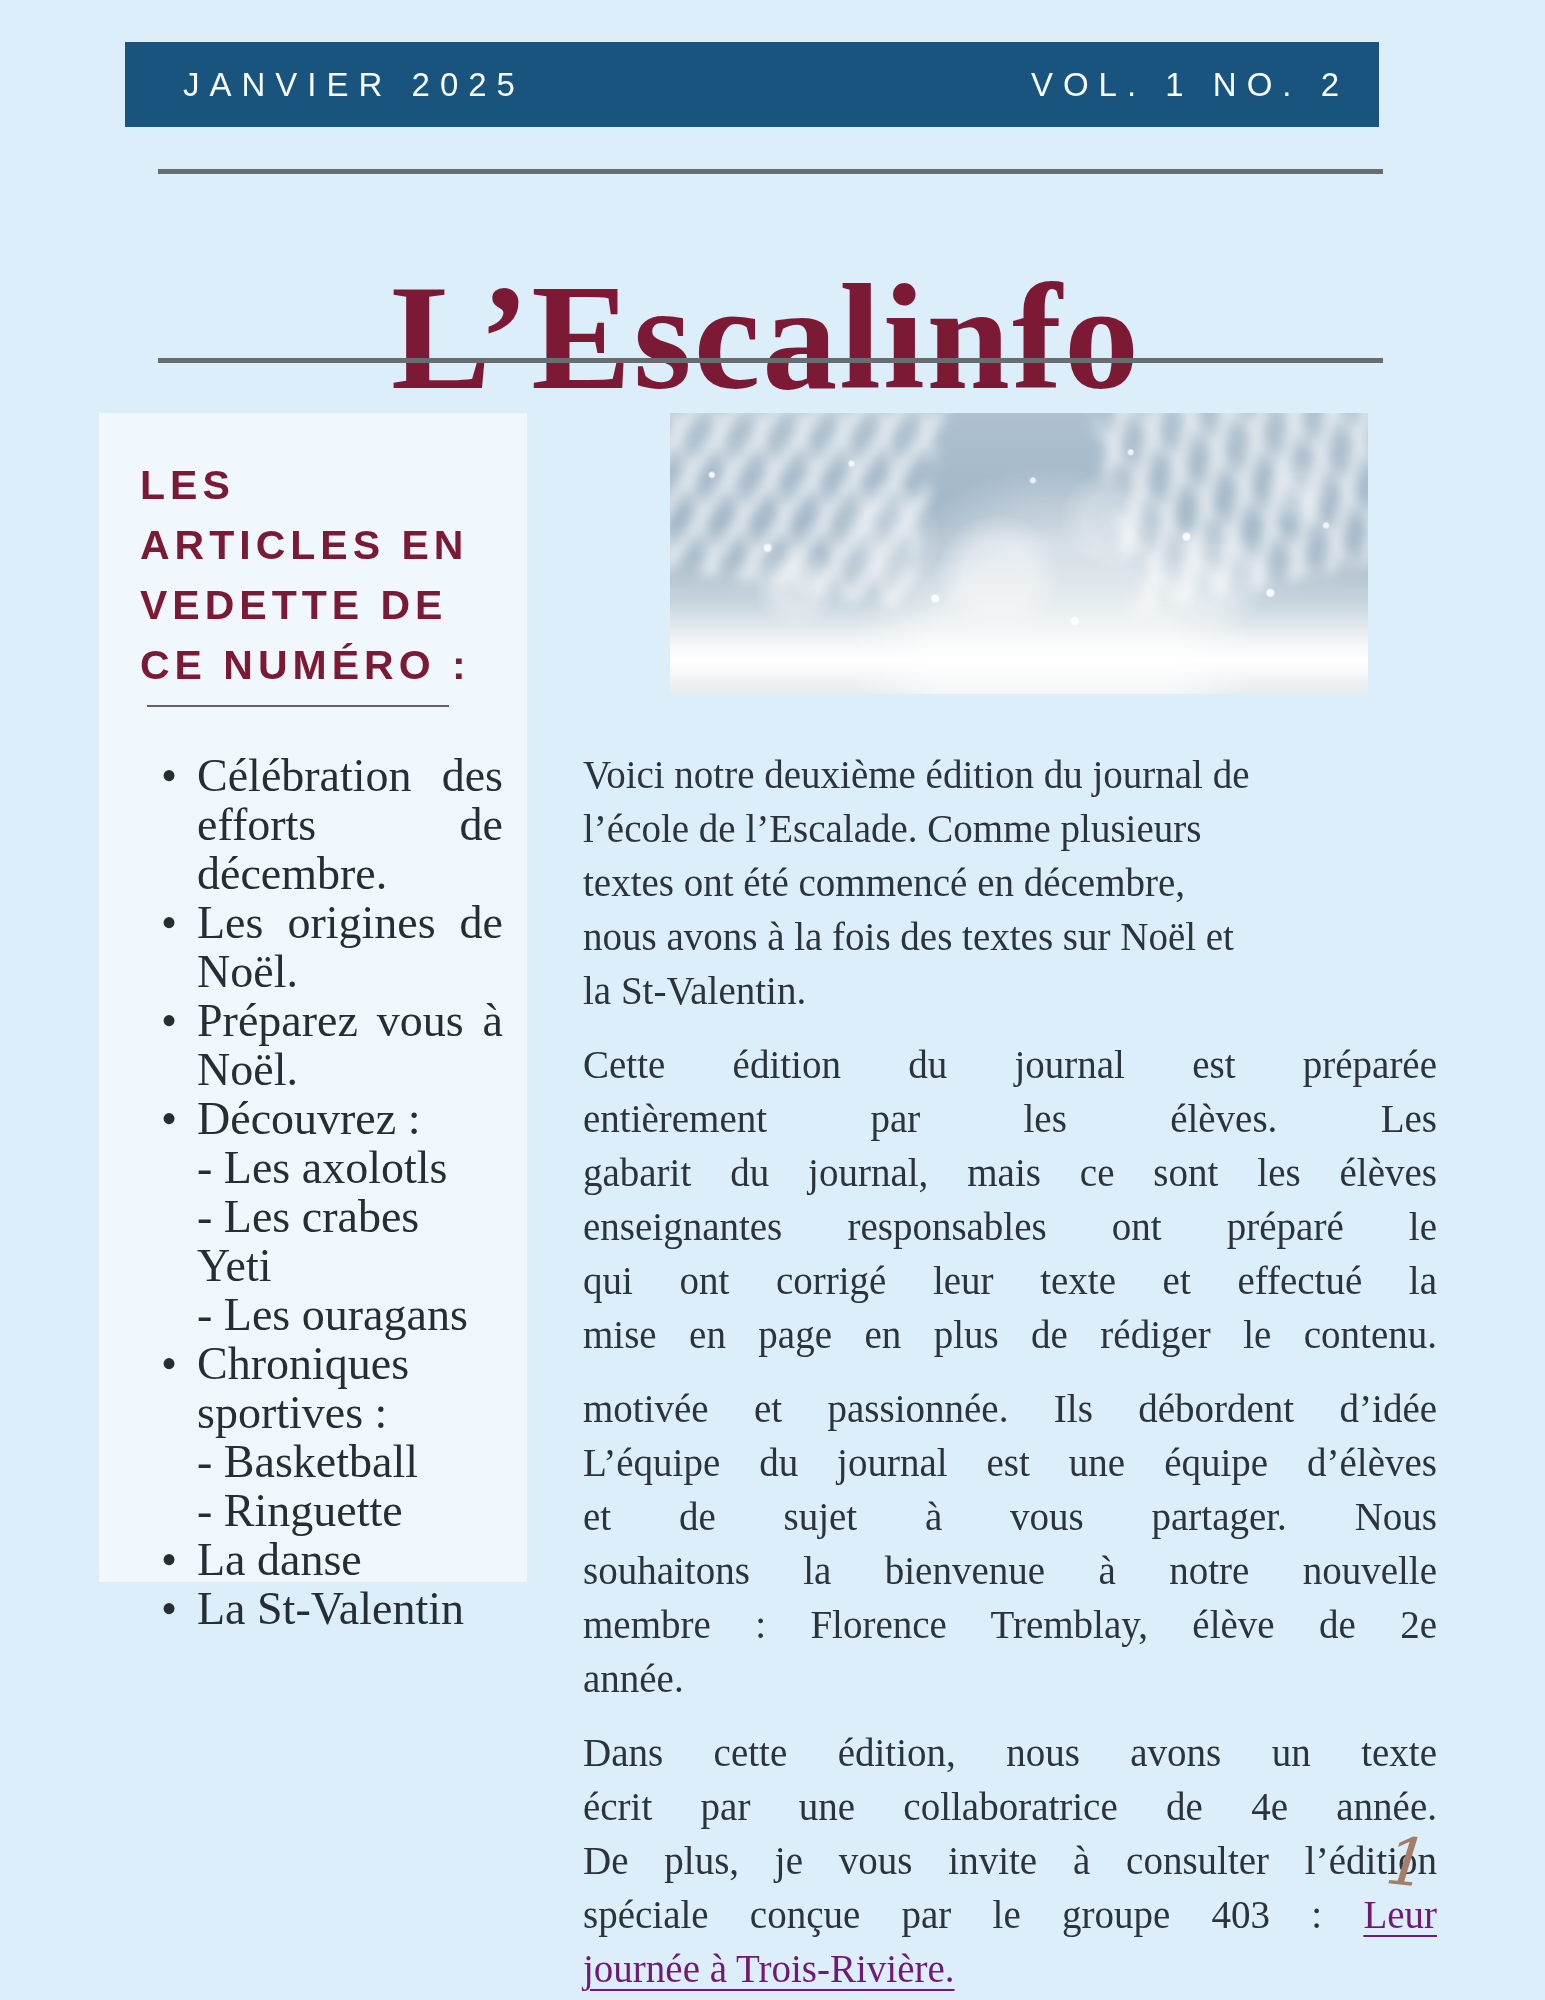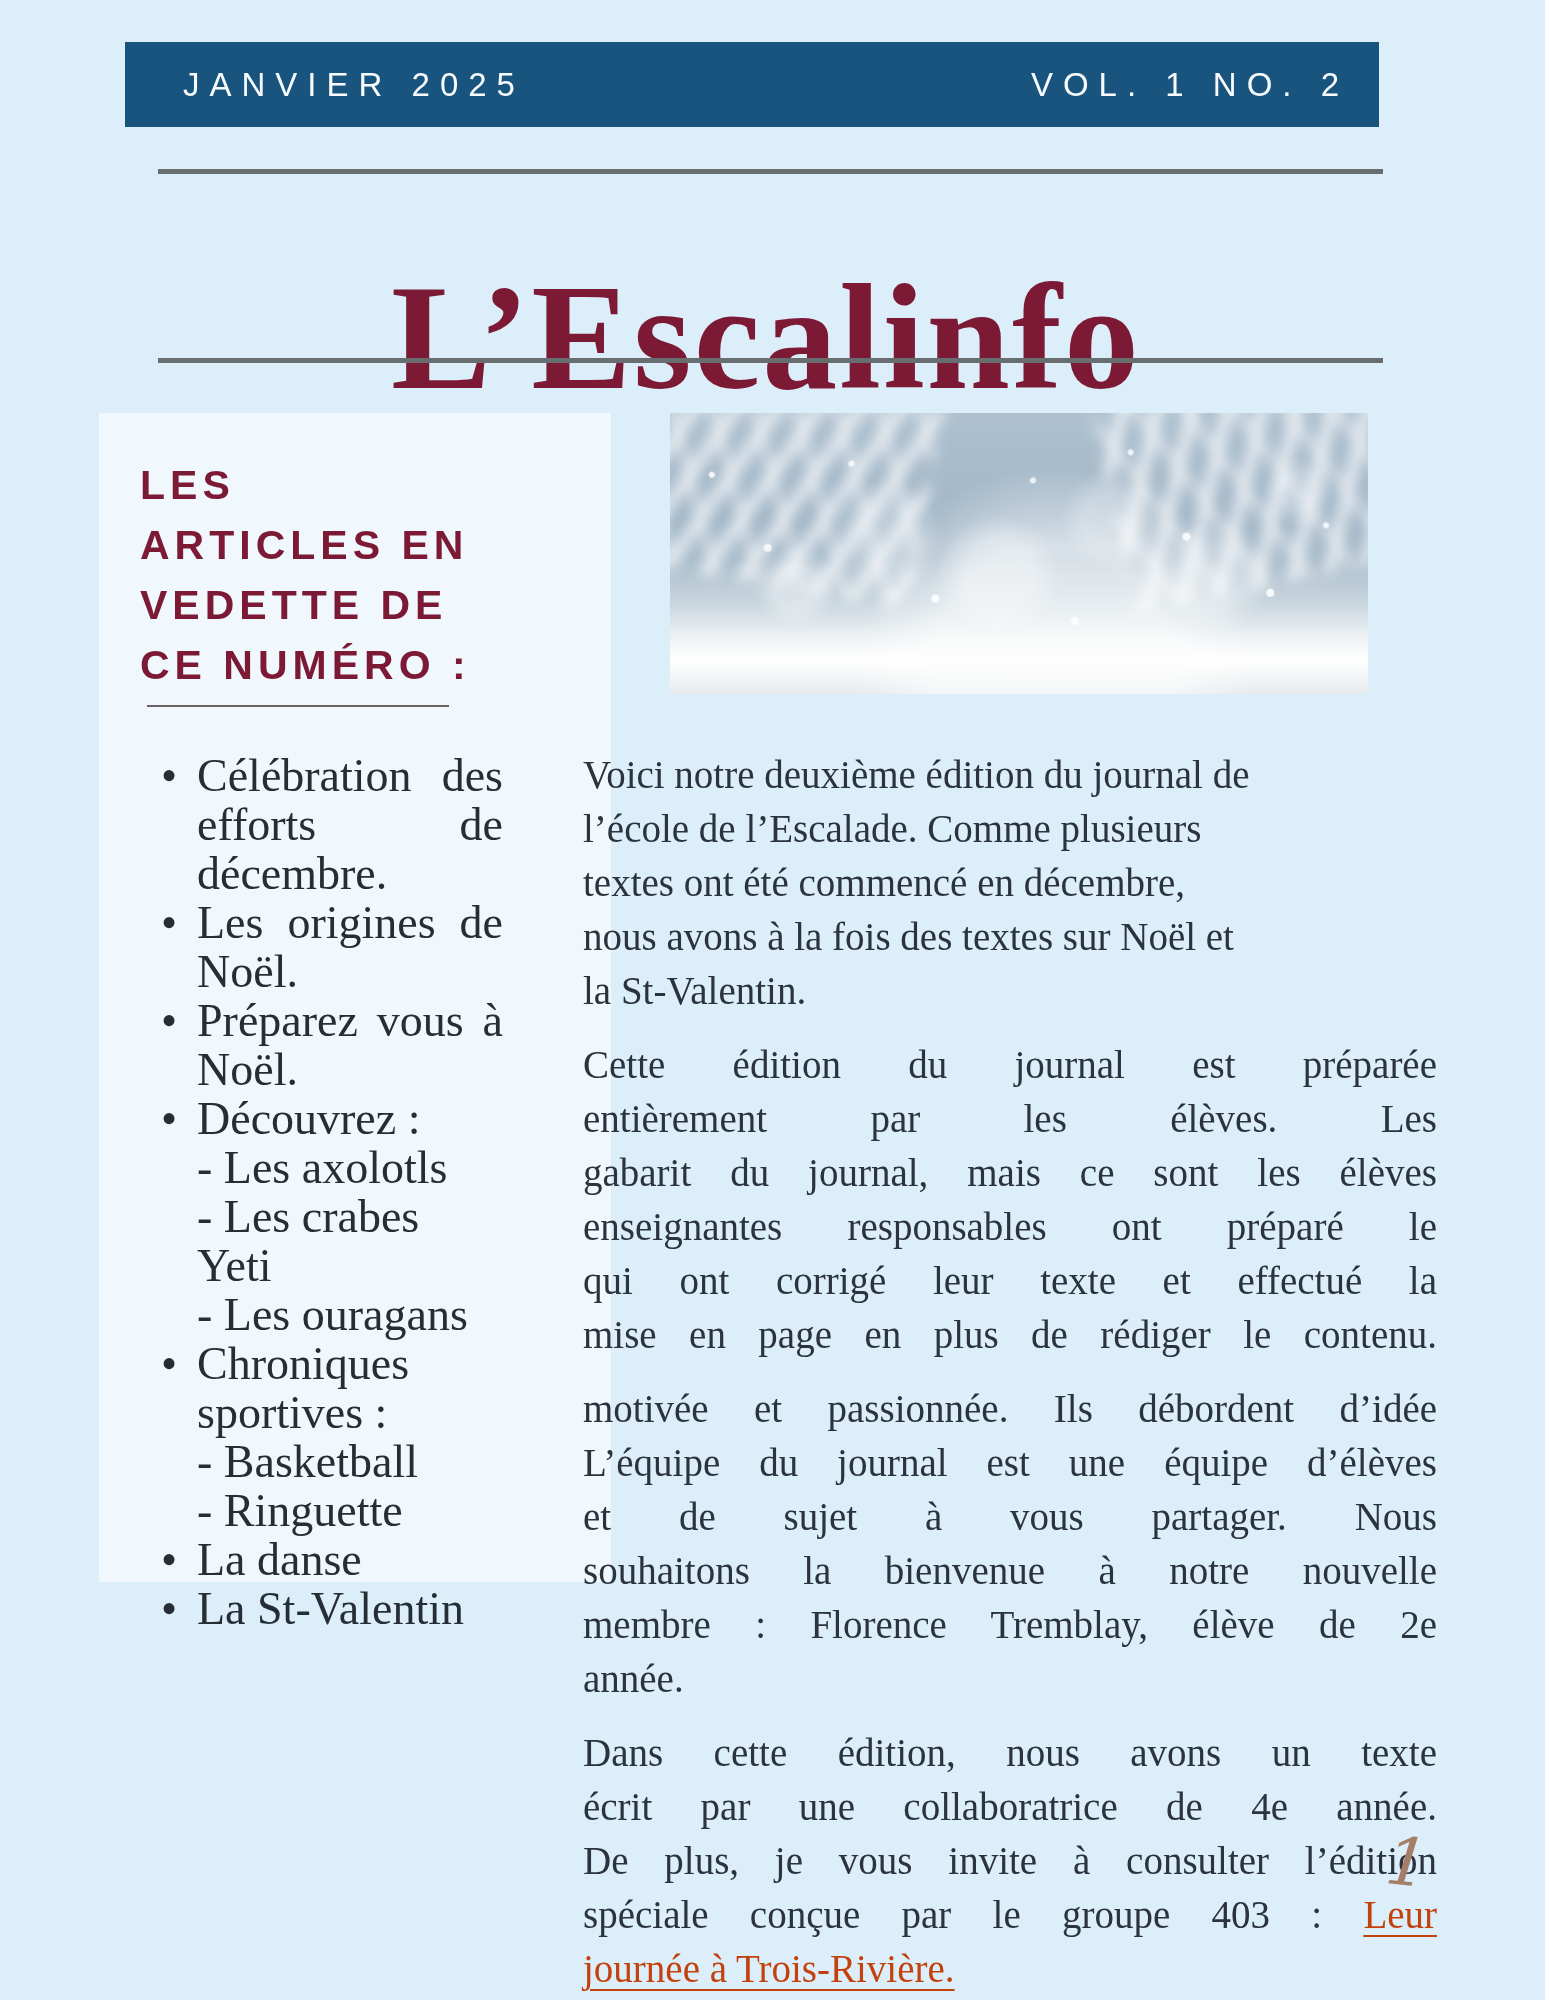--- a/index.html
+++ b/index.html
@@ -16,21 +16,21 @@
 
   
   .rule{position:absolute;left:158px;width:1225px;height:5px;background:#686d70;}
   .rule-top{top:169px;}
   .rule-bottom{top:358px;}
   .masthead{position:absolute;left:139px;top:158px;width:1254px;text-align:center;
             font-family:"Liberation Serif",serif;font-size:150px;line-height:1.05;
             color:#7c1934;letter-spacing:2px;}
 
   
-  .sidebar{position:absolute;left:99px;top:413px;width:512px;height:1169px;background:#f0f8fd;
+  .sidebar{position:absolute;left:99px;top:413px;width:428px;height:1169px;background:#f0f8fd;
            box-sizing:border-box;padding:42px 24px 0 41px;}
   .hline{font-family:"Liberation Sans",sans-serif;font-weight:700;font-size:41px;line-height:60px;
          letter-spacing:5px;color:#7c1934;}
   .sdivider{width:302px;height:2px;background:#6d5f62;margin:10px 0 0 7px;}
   .toc{list-style:none;margin:44px 0 0 0;padding:0 0 0 57px;}
   .toc li{position:relative;font-size:46px;line-height:49px;color:#262e35;
           text-align:justify;width:306px;box-sizing:border-box;}
   .toc li::before{content:"\2022";position:absolute;left:-36px;top:0;color:#262e35;}
   .toc .sub{text-align:left;}
 
@@ -63,21 +63,21 @@
       filter:blur(7px);opacity:.95;}
   .photo::before{left:-70px;transform:rotate(10deg);}
   .photo::after{right:-70px;transform:rotate(-12deg);}
 
   
   .bodycol{position:absolute;left:583px;top:748px;width:854px;color:#2b333c;}
   .para{margin:0 0 20px 0;}
   .bl{font-size:39px;line-height:54px;white-space:nowrap;overflow:visible;}
   .j{text-align:justify;text-align-last:justify;}
   .l{text-align:left;}
-  .doclink{color:#c2410c;text-decoration:underline;text-decoration-thickness:2px;
+  .doclink{color:#701a75;text-decoration:underline;text-decoration-thickness:2px;
            text-underline-offset:7px;cursor:pointer;}
 
   
   .pagenum{position:absolute;left:1386px;top:1828px;width:40px;height:70px;
            font-family:"DejaVu Serif",serif;font-style:italic;font-size:66px;line-height:70px;
            color:#a47e66;transform:rotate(6deg);font-weight:400;}
 </style>
 </head>
 <body>
 

